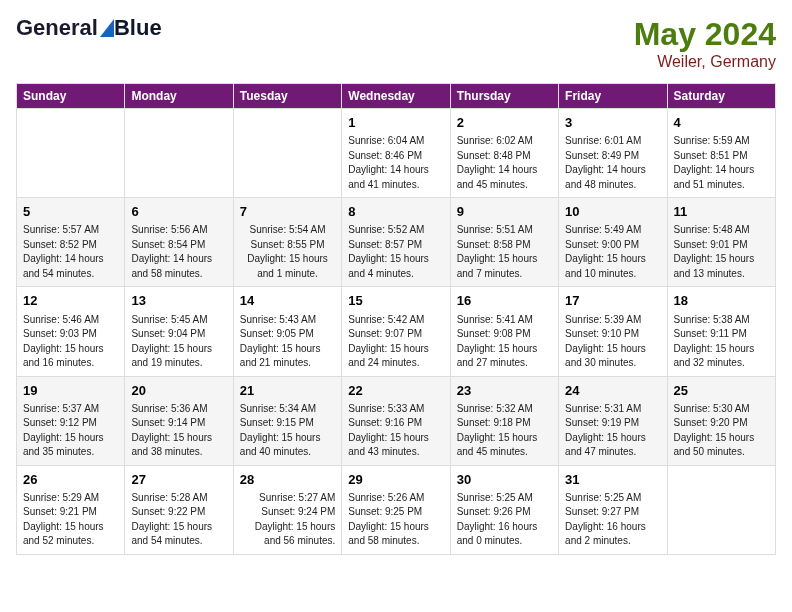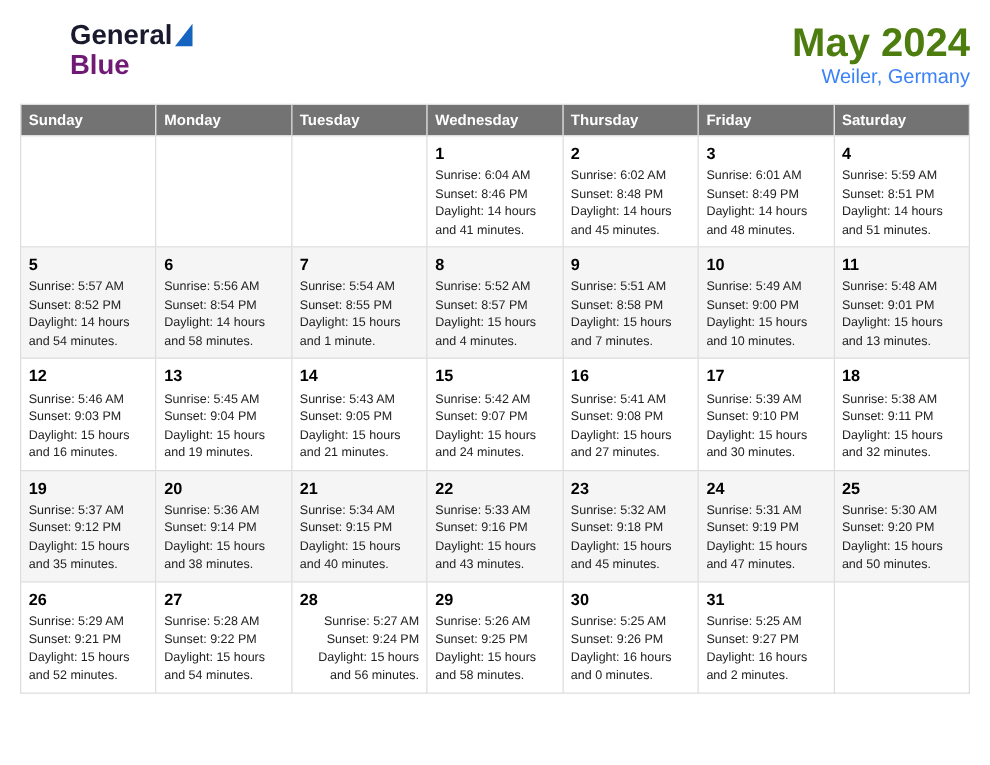--- a/index.html
+++ b/index.html
@@ -11,23 +11,22 @@
       padding: 16px;
     }
     .header {
       display: flex;
       justify-content: space-between;
       align-items: flex-start;
       margin-bottom: 12px;
     }
     .logo {
       display: flex;
-      flex-direction: column;
+      flex-direction: row;
       align-items: flex-start;
-      margin-left: 40px;
     }
     .logo-text {
       font-size: 22px;
       font-weight: bold;
       color: #1a1a2e;
       line-height: 1.1;
     }
     .logo-triangle {
       width: 0;
       height: 0;
@@ -44,30 +43,30 @@
     .title-block {
       text-align: right;
     }
     .title-block .month-year {
       font-size: 32px;
       font-weight: bold;
       color: #4d7c0f;
     }
     .title-block .location {
       font-size: 16px;
-      color: #3b82f6;
+      color: #7f1d1d;
       text-align: right;
     }
     .calendar {
       width: 100%;
       border-collapse: collapse;
       font-size: 11px;
     }
     .calendar th {
-      background-color: #737373;
+      background-color: #701a75;
       color: #fff;
       text-align: left;
       padding: 5px 6px;
       font-size: 12px;
       font-weight: bold;
       border: 1px solid #ddd;
     }
     .calendar td {
       vertical-align: top;
       padding: 5px 6px;
@@ -97,21 +96,21 @@
   </style>
 </head>
 <body>
 
 <div class="header">
   <div class="logo">
     <div class="logo-line">
       <span class="logo-text">General</span>
       <span class="logo-triangle"></span>
     </div>
-    <span class="logo-text" style="color:#701a75;">Blue</span>
+    <span class="logo-text" style="color:#0f172a;">Blue</span>
   </div>
   <div class="title-block">
     <div class="month-year">May 2024</div>
     <div class="location">Weiler, Germany</div>
   </div>
 </div>
 
 <table class="calendar">
   <thead>
     <tr>
@@ -168,21 +167,21 @@
         </td>
         <td>
           <span class="day-number">6</span>
           <div class="day-info" style="white-space: pre-line;">Sunrise: 5:56 AM
 Sunset: 8:54 PM
 Daylight: 14 hours
 and 58 minutes.</div>
         </td>
         <td>
           <span class="day-number">7</span>
-          <div class="day-info" style="white-space: pre-line;">Sunrise: 5:54 AM
+          <div class="day-info" style="white-space: pre-line; text-align: center;">Sunrise: 5:54 AM
 Sunset: 8:55 PM
 Daylight: 15 hours
 and 1 minute.</div>
         </td>
         <td>
           <span class="day-number">8</span>
           <div class="day-info" style="white-space: pre-line;">Sunrise: 5:52 AM
 Sunset: 8:57 PM
 Daylight: 15 hours
 and 4 minutes.</div>

